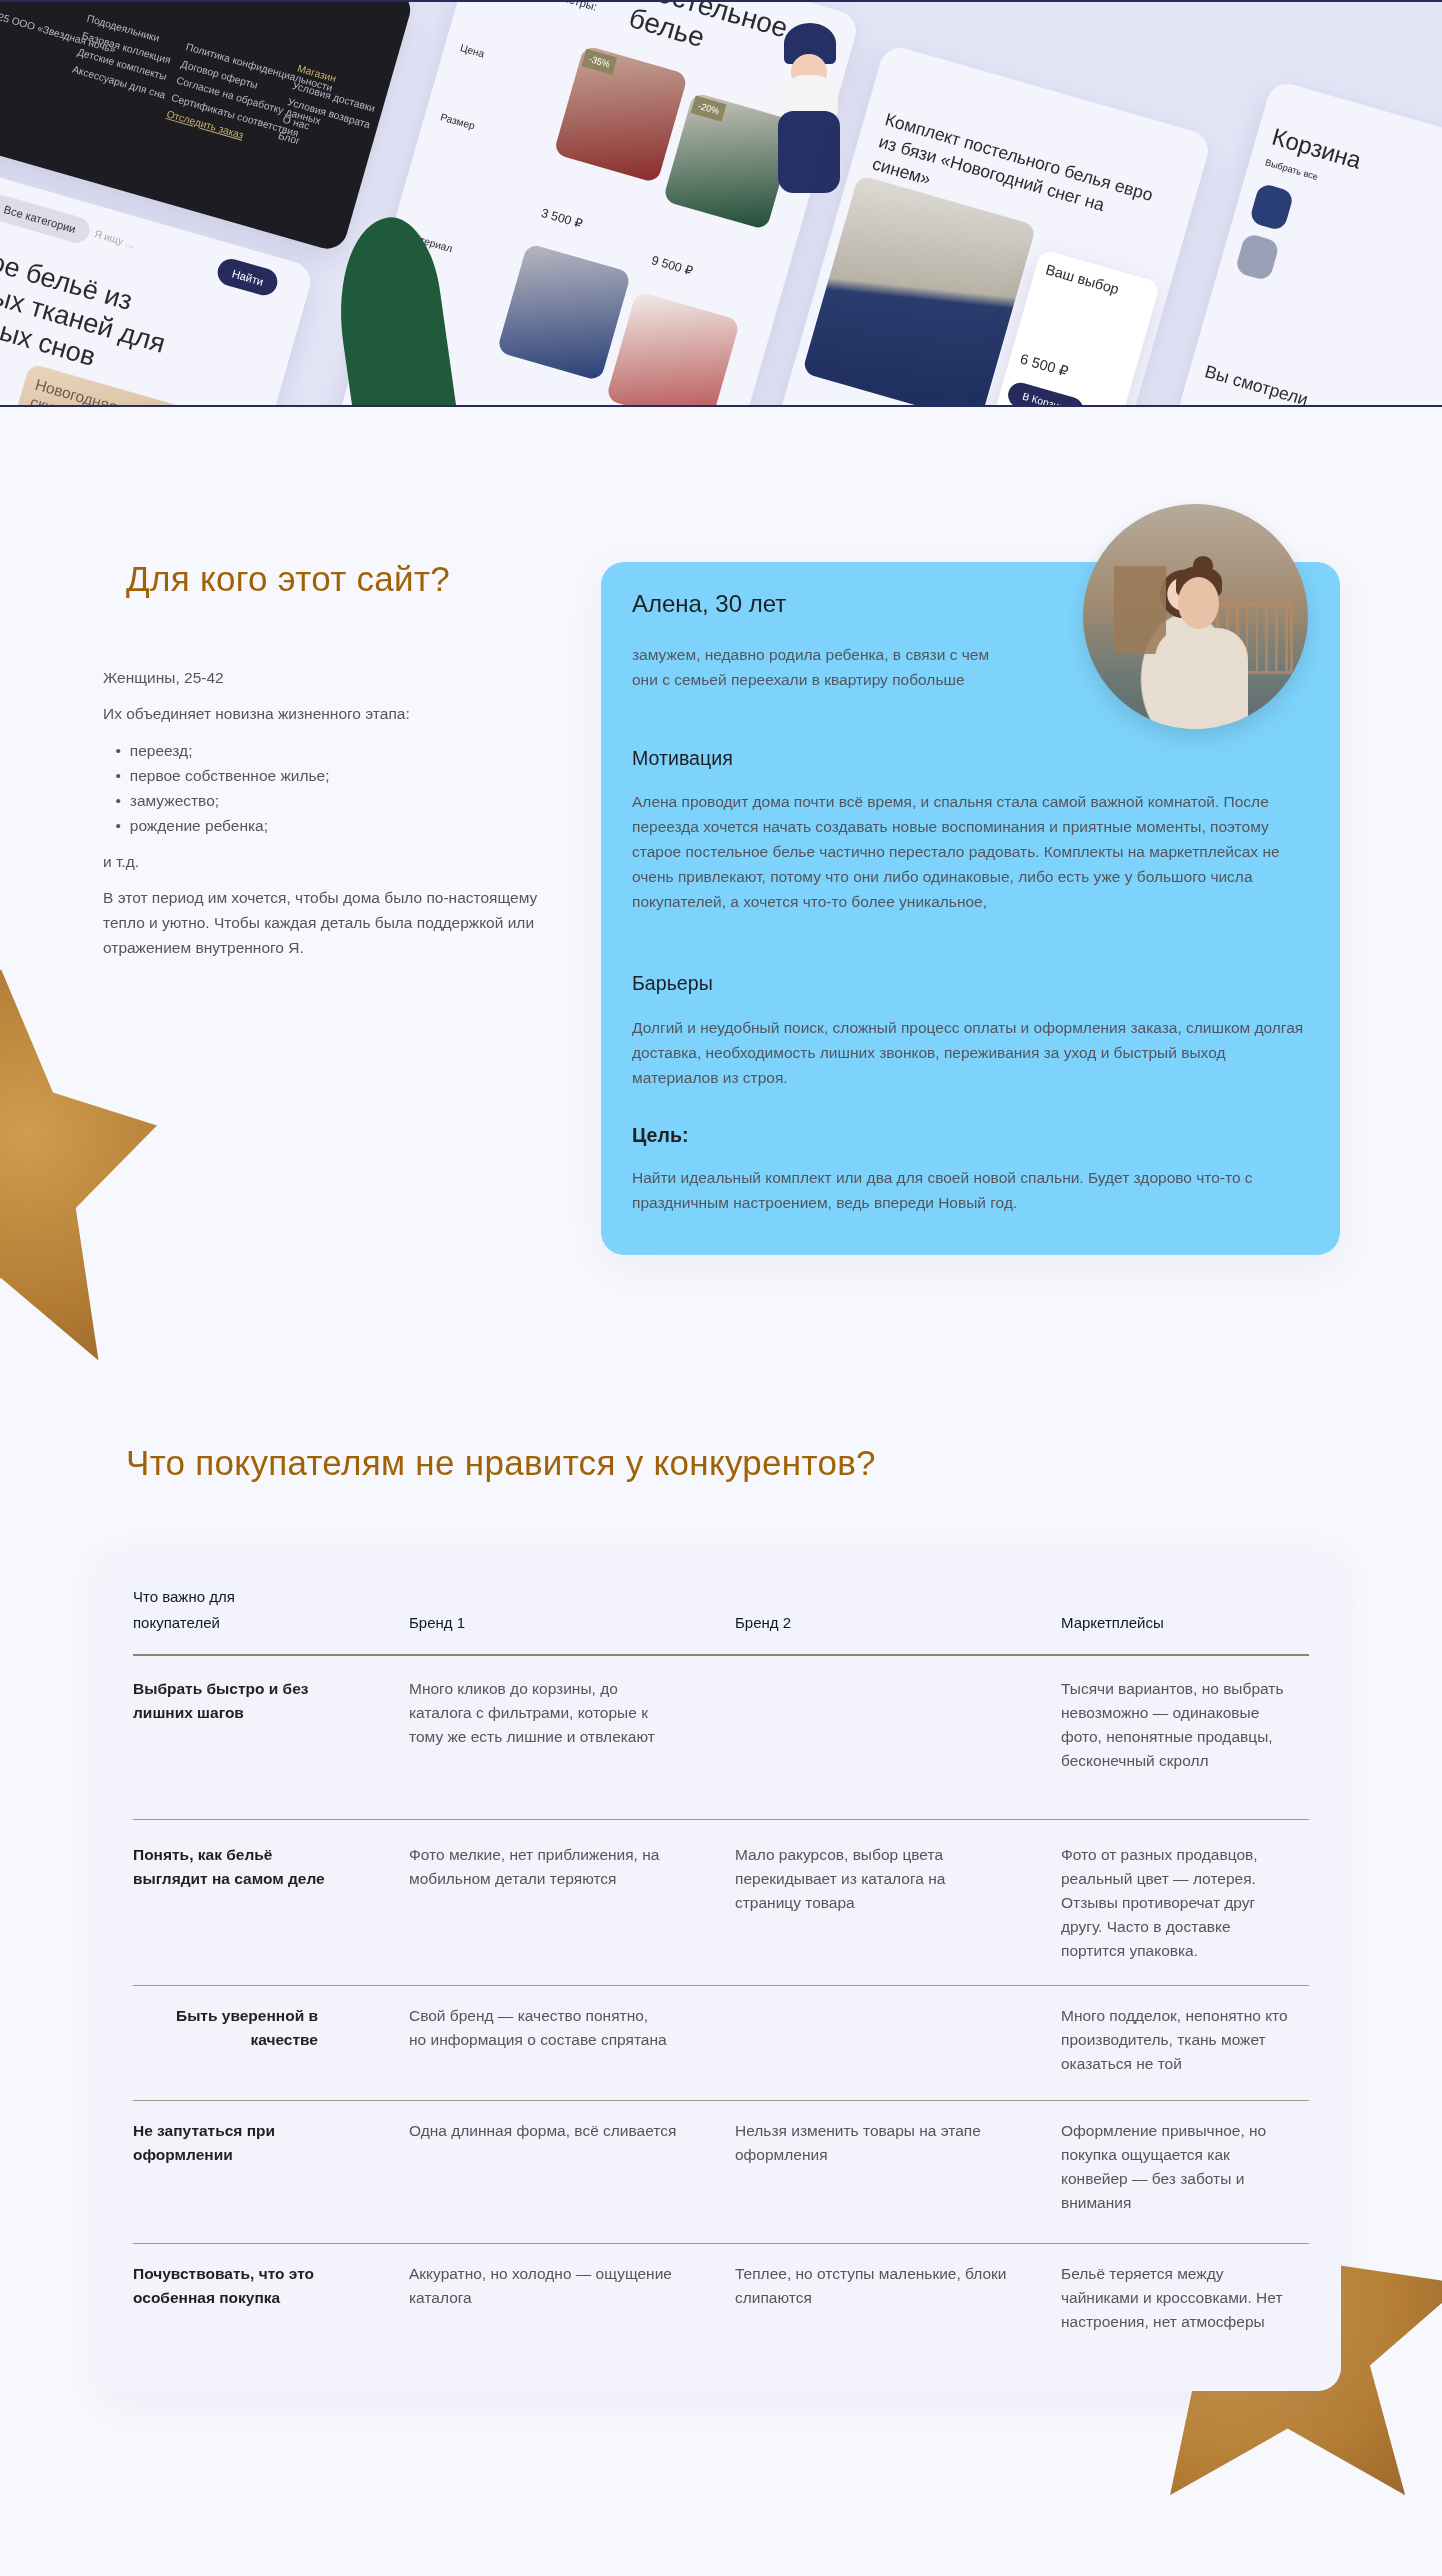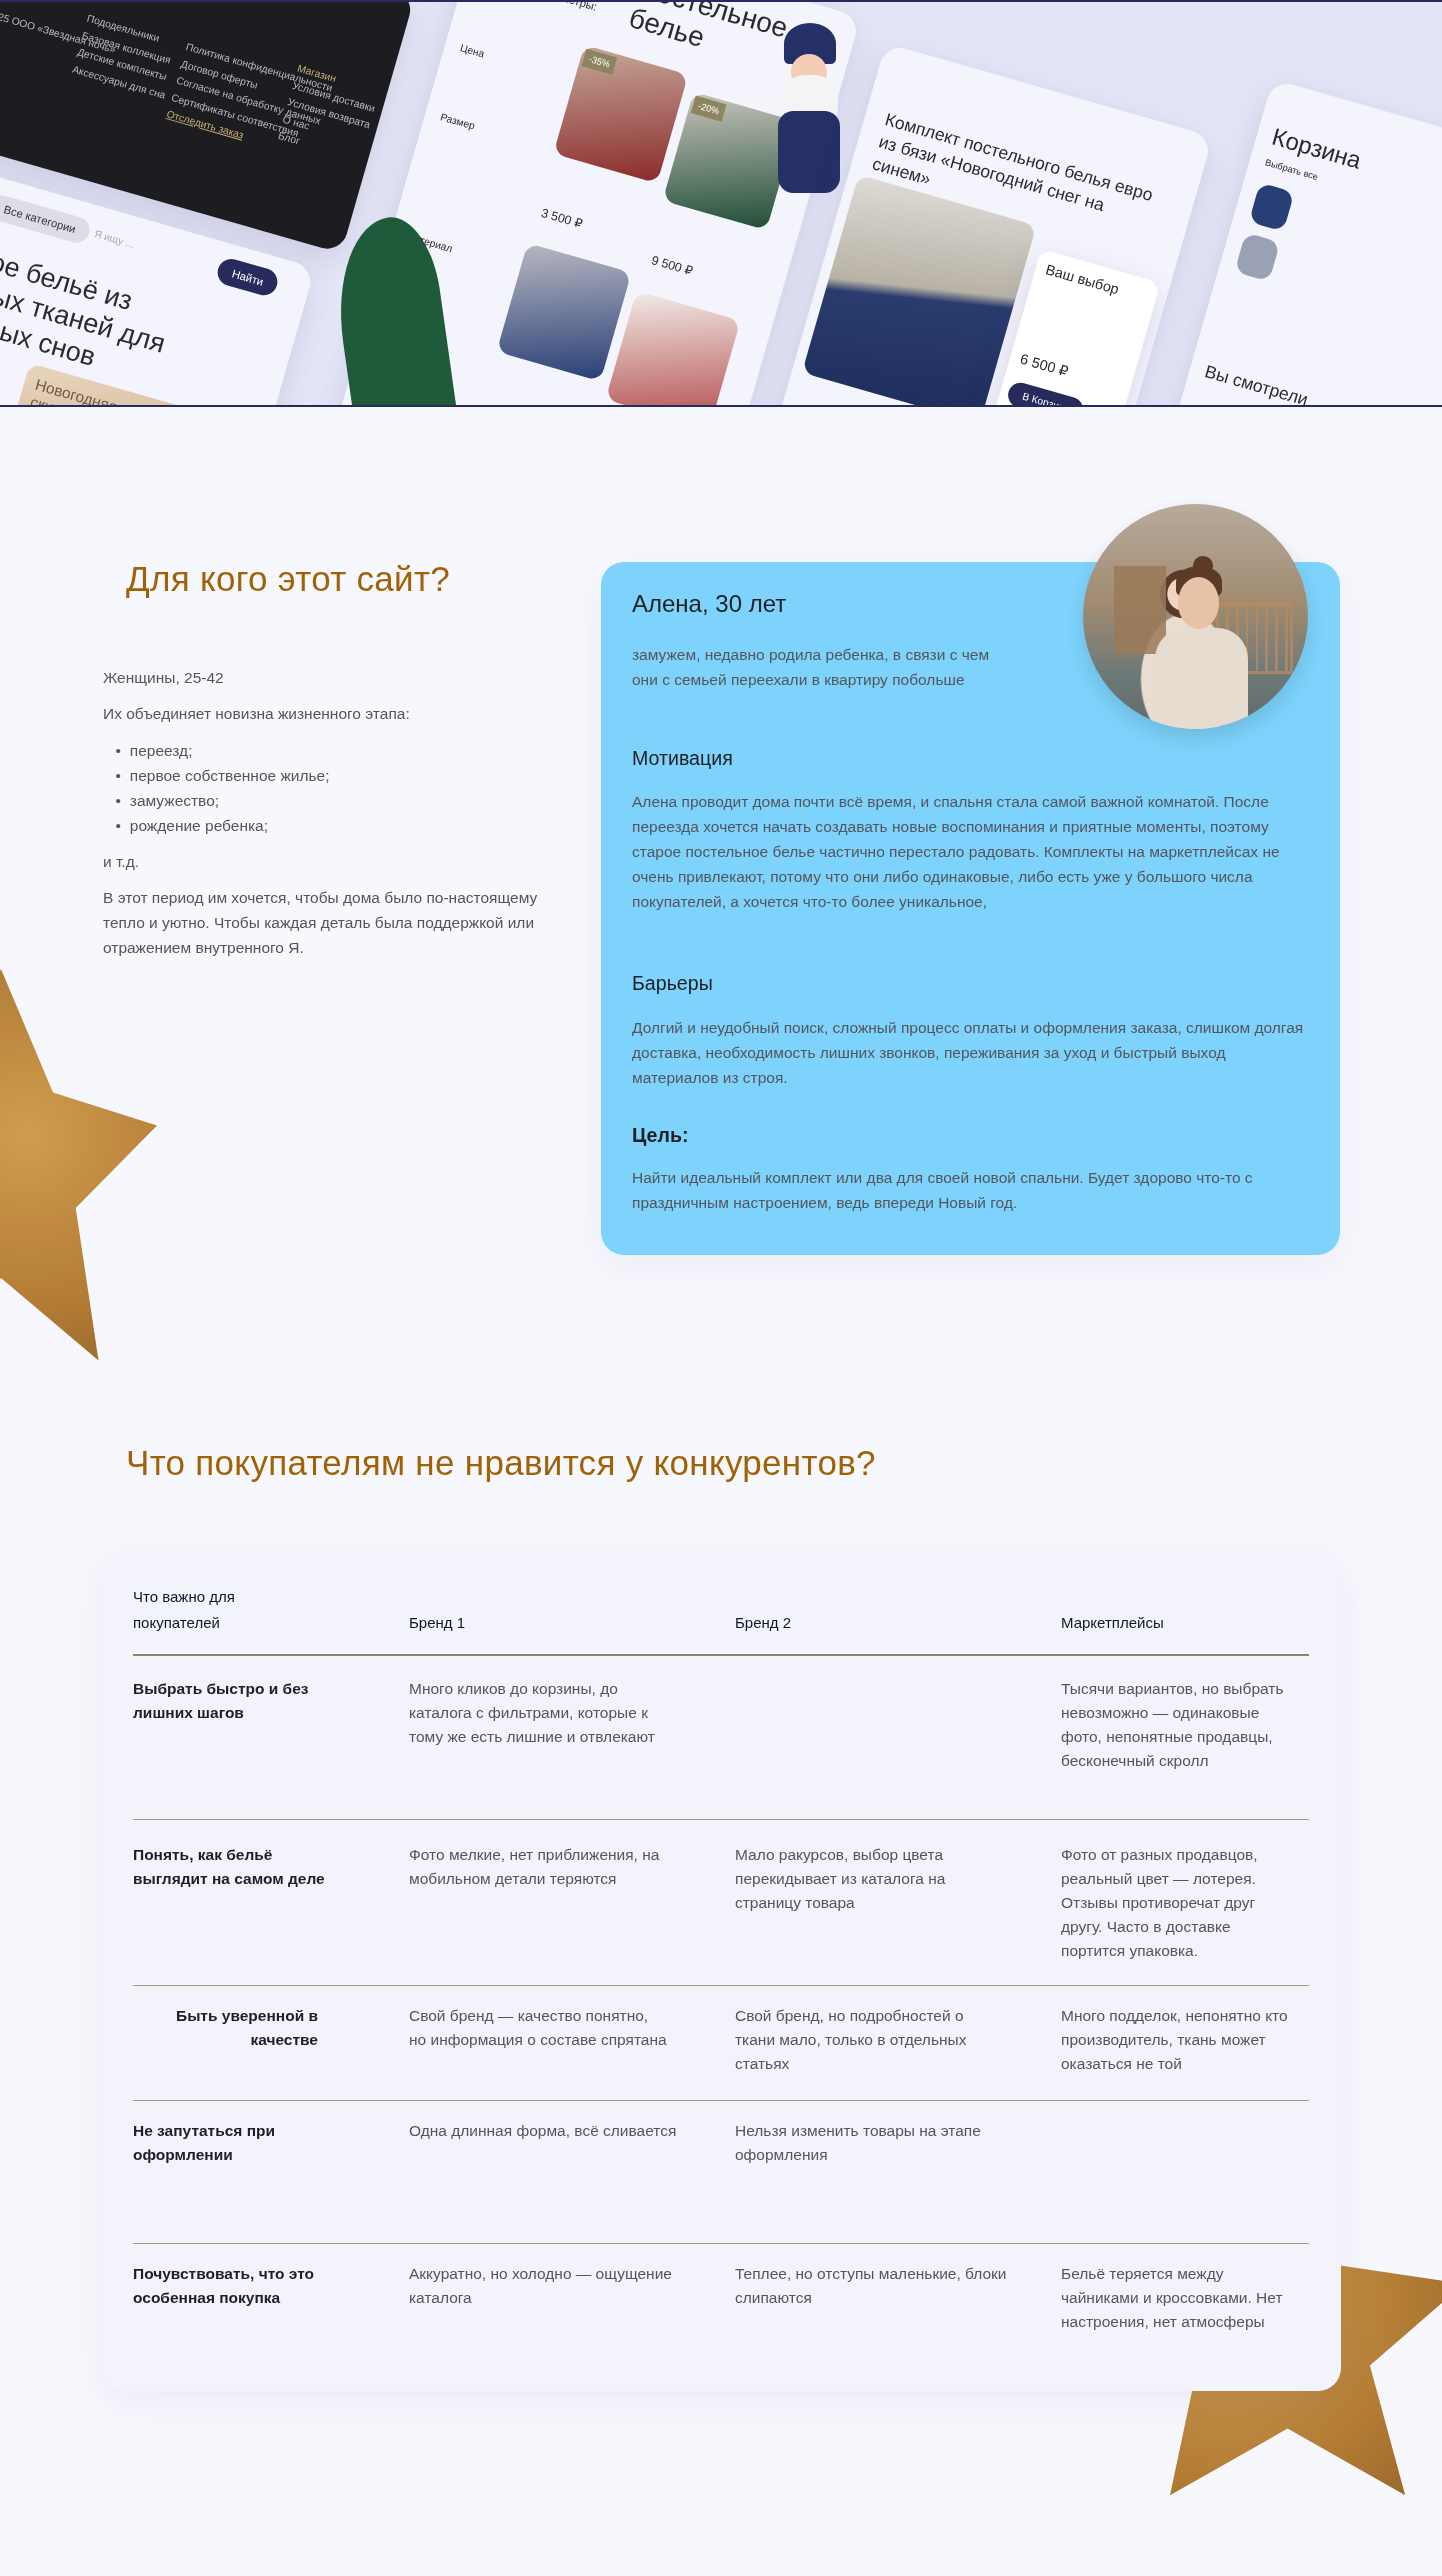--- a/index.html
+++ b/index.html
@@ -213,27 +213,27 @@
   <div class="tbl-line" style="top:268px;"></div>
 
   <div class="tbl-cell bold" style="left:31px; top:292px; width:206px;">Понять, как бельё выглядит на самом деле</div>
   <div class="tbl-cell" style="left:307px; top:292px; width:268px;">Фото мелкие, нет приближения, на мобильном детали теряются</div>
   <div class="tbl-cell" style="left:633px; top:292px; width:258px;">Мало ракурсов, выбор цвета перекидывает из каталога на страницу товара</div>
   <div class="tbl-cell" style="left:959px; top:292px; width:237px;">Фото от разных продавцов, реальный цвет — лотерея. Отзывы противоречат друг другу. Часто в доставке портится упаковка.</div>
   <div class="tbl-line" style="top:434px;"></div>
 
   <div class="tbl-cell bold" style="left:31px; top:453px; width:185px;text-align:right;">Быть уверенной в качестве</div>
   <div class="tbl-cell" style="left:307px; top:453px; width:258px;">Свой бренд — качество понятно, но информация о составе спрятана</div>
-  <div class="tbl-cell" style="left:633px; top:453px; width:268px;">Свой бренд, но подробностей о ткани мало, только в отдельных статьях</div>
   <div class="tbl-cell" style="left:959px; top:453px; width:237px;">Много подделок, непонятно кто производитель, ткань может оказаться не той</div>
   <div class="tbl-line" style="top:549px;"></div>
 
   <div class="tbl-cell bold" style="left:31px; top:568px; width:206px;">Не запутаться при оформлении</div>
   <div class="tbl-cell" style="left:307px; top:568px; width:268px;">Одна длинная форма, всё сливается</div>
   <div class="tbl-cell" style="left:633px; top:568px; width:258px;">Нельзя изменить товары на этапе оформления</div>
+  <div class="tbl-cell" style="left:959px; top:568px; width:237px;">Оформление привычное, но покупка ощущается как конвейер — без заботы и внимания</div>
   <div class="tbl-line" style="top:692px;"></div>
 
   <div class="tbl-cell bold" style="left:31px; top:711px; width:216px;">Почувствовать, что это особенная покупка</div>
   <div class="tbl-cell" style="left:307px; top:711px; width:268px;">Аккуратно, но холодно — ощущение каталога</div>
   <div class="tbl-cell" style="left:633px; top:711px; width:278px;">Теплее, но отступы маленькие, блоки слипаются</div>
   <div class="tbl-cell" style="left:959px; top:711px; width:237px;">Бельё теряется между чайниками и кроссовками. Нет настроения, нет атмосферы</div>
 </div>
 
 <h2 class="h2" style="left:102px; top:2573px;">Структура сайта</h2>
 

